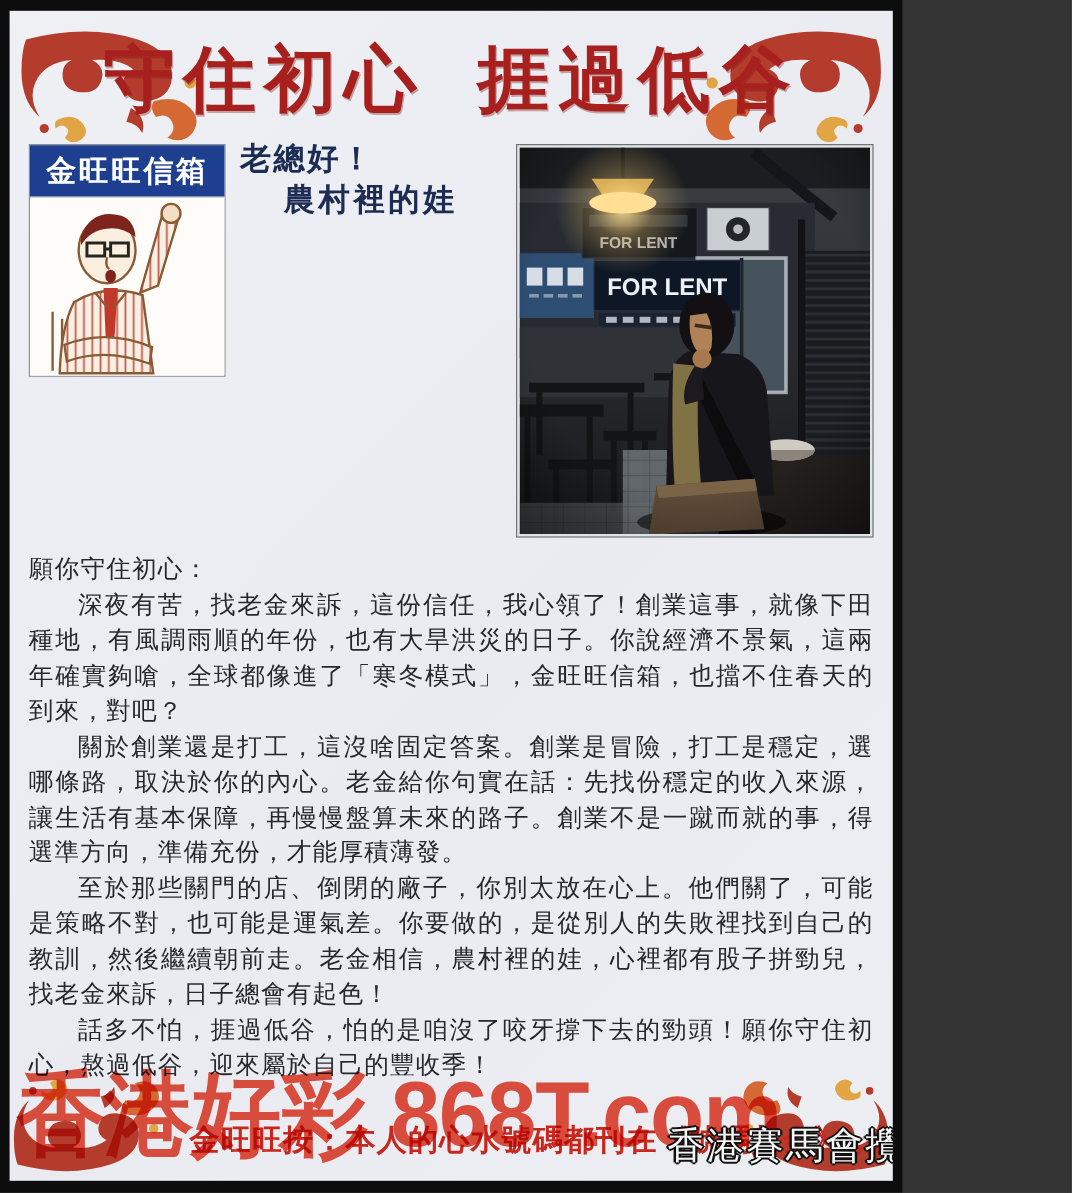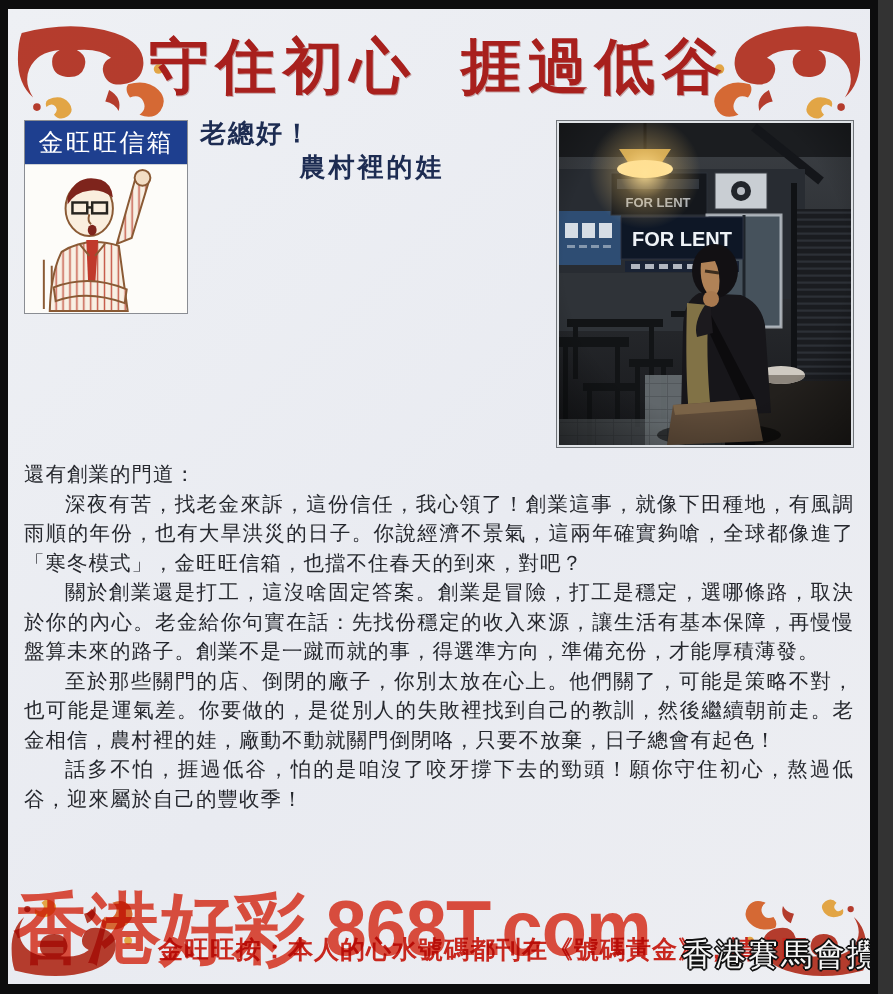--- a/index.html
+++ b/index.html
@@ -1,17 +1,17 @@
 <!DOCTYPE html>
 <html><head>
 <meta charset="utf-8">
 <style>
   html,body{margin:0;padding:0;background:#333;}
   .page{
-    width:878px;height:994px;box-sizing:border-box;
+    width:752px;height:994px;box-sizing:border-box;
     background:#0d0d0e;padding:9px 8px 10px 8px;
     position:relative;font-family:"DejaVu Serif",serif;
   }
   .paper{
     position:relative;width:100%;height:100%;box-sizing:border-box;
     background:linear-gradient(135deg,#eef0f4 0%,#e9ebf1 55%,#edeef2 100%);
     overflow:hidden;padding:10px 16px 0 16px;
   }
   
   .orn{position:absolute;z-index:0;opacity:.95;}
@@ -24,21 +24,21 @@
   .title{
     position:relative;z-index:1;margin:8px 0 10px 0;text-align:center;
     font-size:60px;font-weight:800;color:#a8201d;letter-spacing:7px;word-spacing:16px;
     text-shadow:1px 1px 0 rgba(120,20,18,.35);white-space:nowrap;
   }
   .content{position:relative;z-index:1;}
   
   .mailbox{float:left;width:162px;margin:2px 12px 6px 0;border:1px solid #8a8d93;background:#fbfbfc;}
   .badge{
     background:#1e3f8f;color:#fff;text-align:center;
-    font-family:"Liberation Sans",sans-serif;font-weight:normal;
+    font-family:"Liberation Sans",sans-serif;font-weight:bold;
     font-size:25px;letter-spacing:2px;padding:5px 2px;
   }
   .cartoon{height:148px;background:#fdfcf9;border-top:1px solid #cfd2d6;}
   .cartoon svg{display:block;width:100%;height:100%;}
   
   .photo{
     float:right;width:292px;height:322px;margin:2px 0 8px 12px;
     background:#dfe2e6;border:1px solid #6f7378;padding:2px;box-sizing:content-box;
   }
   .photo svg{display:block;width:292px;height:322px;}
@@ -268,24 +268,24 @@
           <rect width="292" height="322" fill="url(#vig)"></rect>
         </svg>
       </figure>
 
       <div class="letter">
         <p>老總好！</p>
         <p class="sig">農村裡的娃</p>
       </div>
 
       <div class="reply">
-        <p>還有創業的門道：</p>
+        <p>願你守住初心：</p>
         <p class="indent">深夜有苦，找老金來訴，這份信任，我心領了！創業這事，就像下田種地，有風調雨順的年份，也有大旱洪災的日子。你說經濟不景氣，這兩年確實夠嗆，全球都像進了「寒冬模式」，金旺旺信箱，也擋不住春天的到來，對吧？</p>
         <p class="indent">關於創業還是打工，這沒啥固定答案。創業是冒險，打工是穩定，選哪條路，取決於你的內心。老金給你句實在話：先找份穩定的收入來源，讓生活有基本保障，再慢慢盤算未來的路子。創業不是一蹴而就的事，得選準方向，準備充份，才能厚積薄發。</p>
-        <p class="indent">至於那些關門的店、倒閉的廠子，你別太放在心上。他們關了，可能是策略不對，也可能是運氣差。你要做的，是從別人的失敗裡找到自己的教訓，然後繼續朝前走。老金相信，農村裡的娃，廠動不動就關門倒閉咯，只要不放棄，日子總會有起色！</p>
+        <p class="indent">至於那些關門的店、倒閉的廠子，你別太放在心上。他們關了，可能是策略不對，也可能是運氣差。你要做的，是從別人的失敗裡找到自己的教訓，然後繼續朝前走。老金相信，農村裡的娃，心裡都有股子拼勁兒，找老金來訴，日子總會有起色！</p>
         <p class="indent">話多不怕，捱過低谷，怕的是咱沒了咬牙撐下去的勁頭！願你守住初心，熬過低谷，迎來屬於自己的豐收季！</p>
       </div>
     </div>
 
     <div class="notice">金旺旺按：本人的心水號碼都刊在《號碼黃金》，請查閱</div>
     <div class="watermark">香港好彩 868T.com</div>
     <div class="corner-caption">香港賽馬會攪</div>
 
   </div>
 </div>

